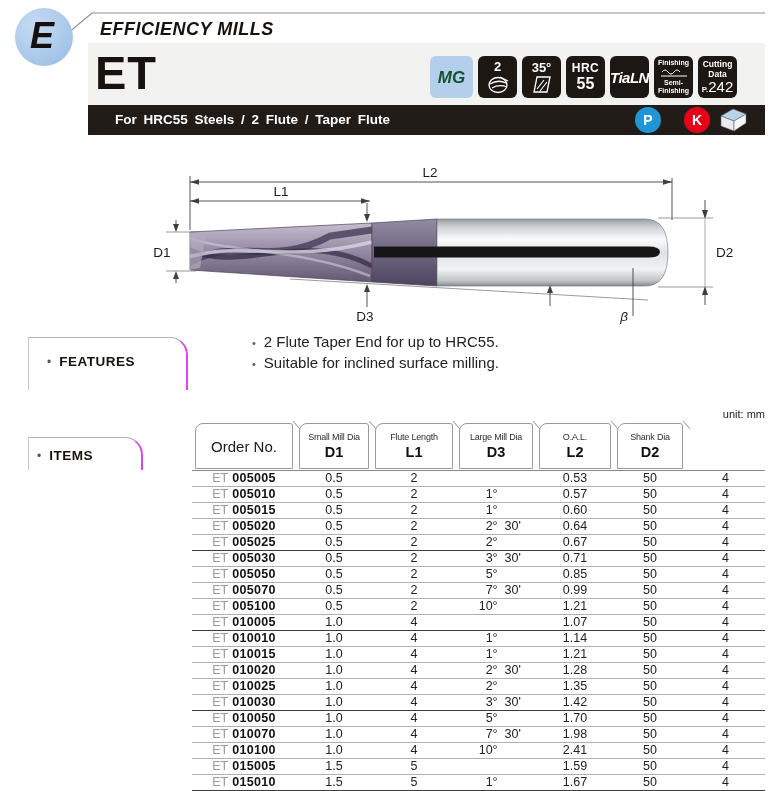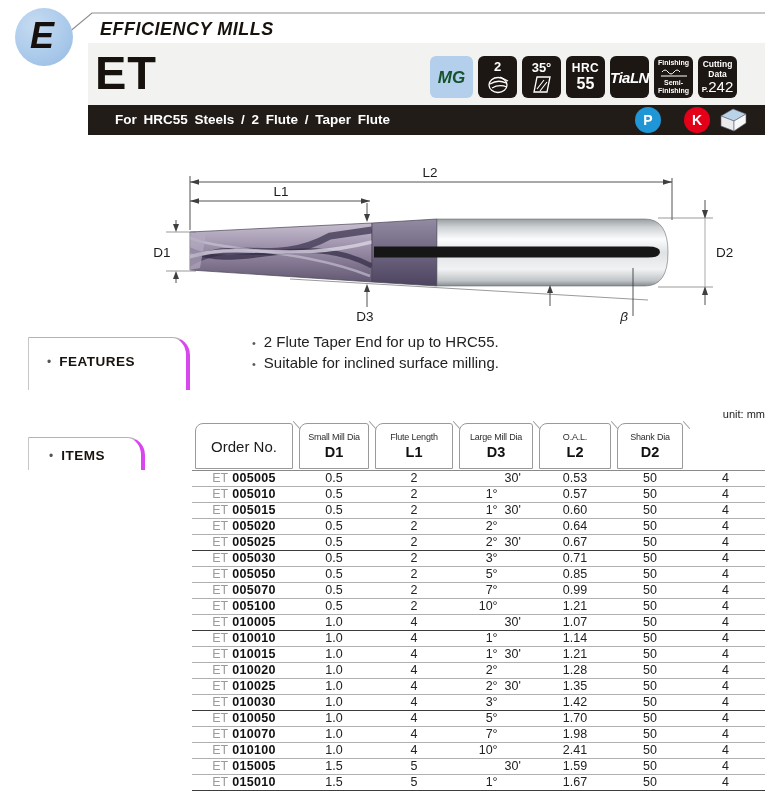--- a/index.html
+++ b/index.html
@@ -37,27 +37,27 @@
   .mat-k{left:596px;background:#e50019;}
   .work-icon{position:absolute;left:628px;top:2px;}
 
   
   .diagram{position:absolute;left:0;top:140px;}
   .dim{stroke:#3f3f3f;stroke-width:.9;fill:none;}
   .thin{stroke:#6f6f6f;stroke-width:.7;fill:none;}
   .dimtxt{font-size:13.5px;fill:#1c1c1c;}
 
   
-  .label-box{position:absolute;border-top:1px solid #b3b3b3;border-left:1px solid #c7c7c7;border-right:4px solid #d946ef;border-top-right-radius:18px;background:transparent;}
+  .label-box{position:absolute;border-top:1px solid #b3b3b3;border-left:1px solid #c7c7c7;border-right:2px solid #d946ef;border-top-right-radius:18px;background:transparent;}
   .label-box .lbl{font-size:13.5px;font-weight:700;color:#17120e;letter-spacing:.5px;}
   .label-box .dot{color:#555;margin-right:8px;font-size:12px;}
   .features-box{left:28px;top:337px;width:157px;height:52px;}
   .features-box .lbl-wrap{margin:14px 0 0 18px;}
   .items-box{left:28px;top:437px;width:112px;height:32px;}
-  .items-box .lbl-wrap{margin:8px 0 0 20px;}
+  .items-box .lbl-wrap{margin:8px 0 0 8px;}
 
   .feature-list{position:absolute;left:252px;top:332px;margin:0;padding:0;list-style:none;}
   .feature-list li{font-size:15px;line-height:19px;color:#222;position:relative;padding-left:0;}
   .feature-list li::before{content:"•";color:#595959;margin-right:8px;font-size:11px;}
 
   .unit-label{position:absolute;right:15px;top:408px;font-size:11px;color:#222;}
 
   
   .thead{position:absolute;left:192px;top:423px;width:573px;height:46px;display:grid;grid-template-columns:104px 76px 84px 80px 78px 72px 79px;}
   .hbox{position:relative;margin:0 3px;border:1px solid #9a9a9a;border-radius:8px 3px 0 0;background:#fff;display:flex;flex-direction:column;align-items:center;justify-content:center;}
@@ -67,21 +67,21 @@
   .hbox.order-h{font-size:15px;font-weight:400;}
 
   .tbody{position:absolute;left:192px;top:470px;width:573px;border-top:1px solid #8a8a8a;}
   .trow{display:grid;grid-template-columns:104px 76px 84px 80px 78px 72px 79px;height:16px;box-sizing:border-box;border-bottom:1px solid #b0b0b0;font-size:12.5px;line-height:14.5px;color:#222;}
   .trow.thick{border-bottom:1.8px solid #3c3c3c;}
   .trow .c{text-align:center;}
   .trow .order .pfx{color:#9a9a9a;font-weight:400;margin-right:4px;}
   .trow .order .code{font-weight:700;color:#111;letter-spacing:.3px;}
   .trow .taper{display:flex;}
   .trow .taper .deg{width:52%;text-align:right;}
-  .trow .taper .min{width:48%;text-align:left;padding-left:7px;box-sizing:border-box;}
+  .trow .taper .min{width:48%;text-align:left;padding-left:7px;box-sizing:border-box;margin-top:48px;}
 </style>
 </head>
 <body>
 
 <svg class="top-rule">
   <path d="M68,33 L92,13 L765,13" stroke="#8f8f8f" stroke-width="1.2" fill="none"></path>
 </svg>
 <div class="e-circle">
   <span>E</span>
 </div>

